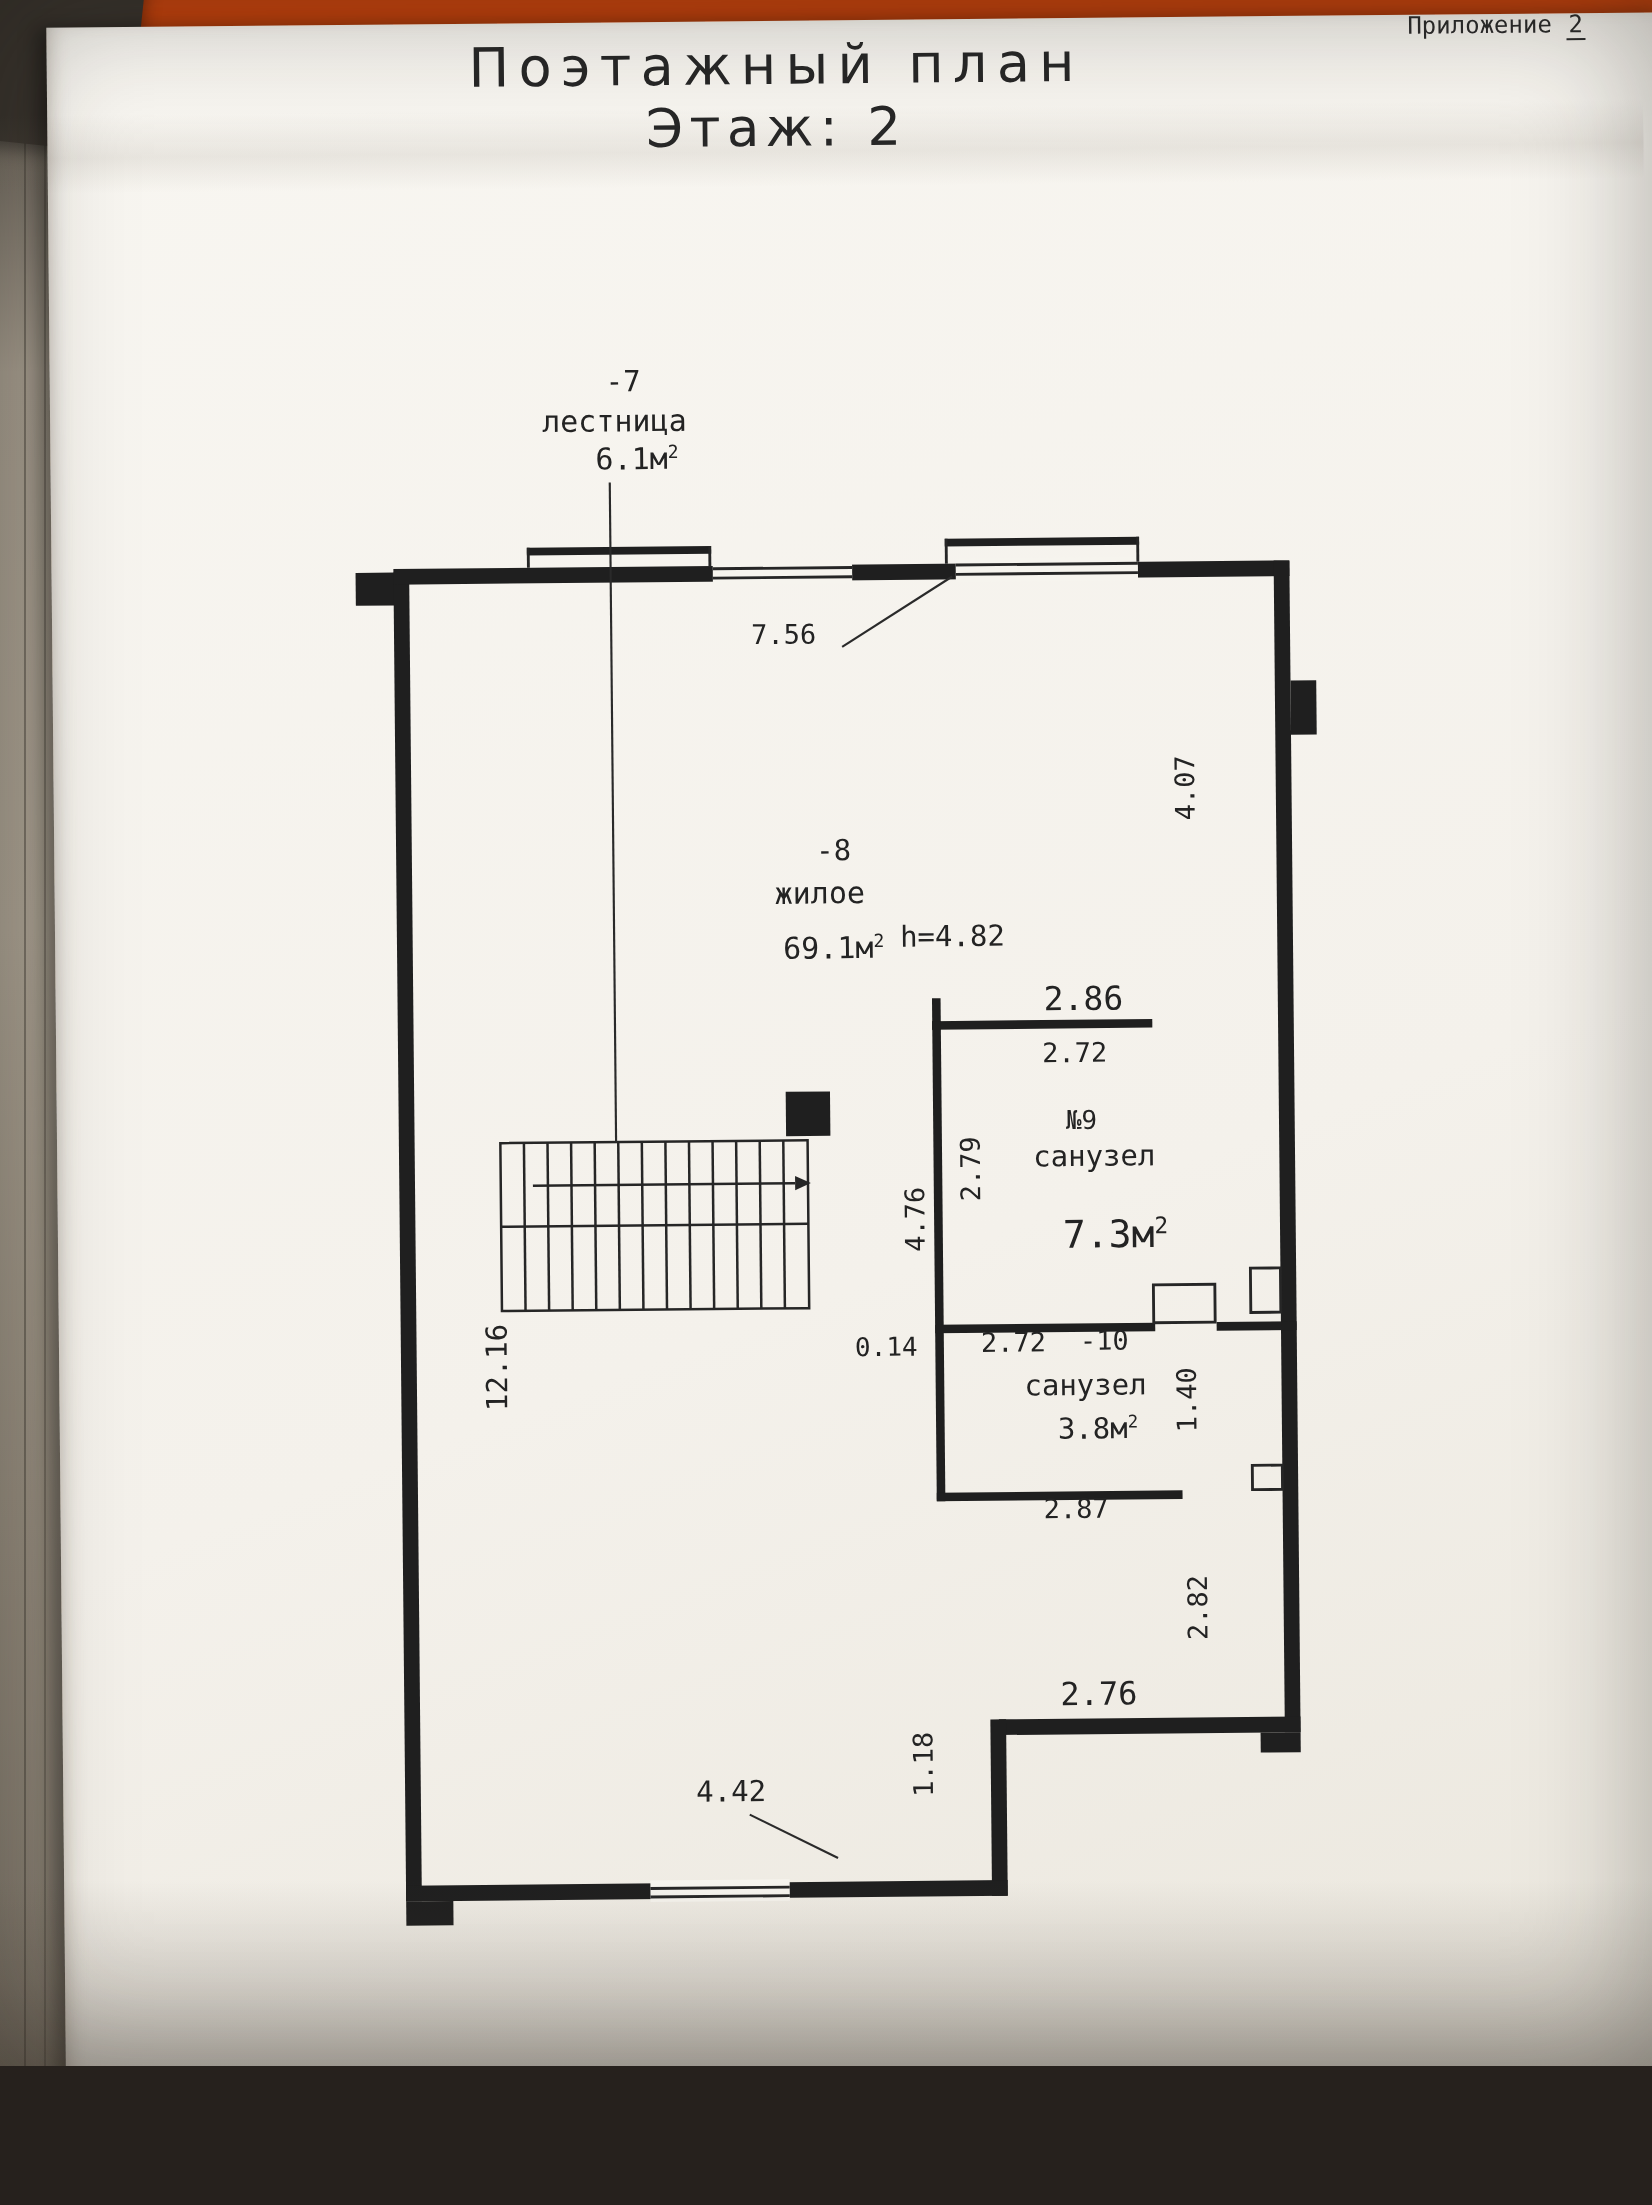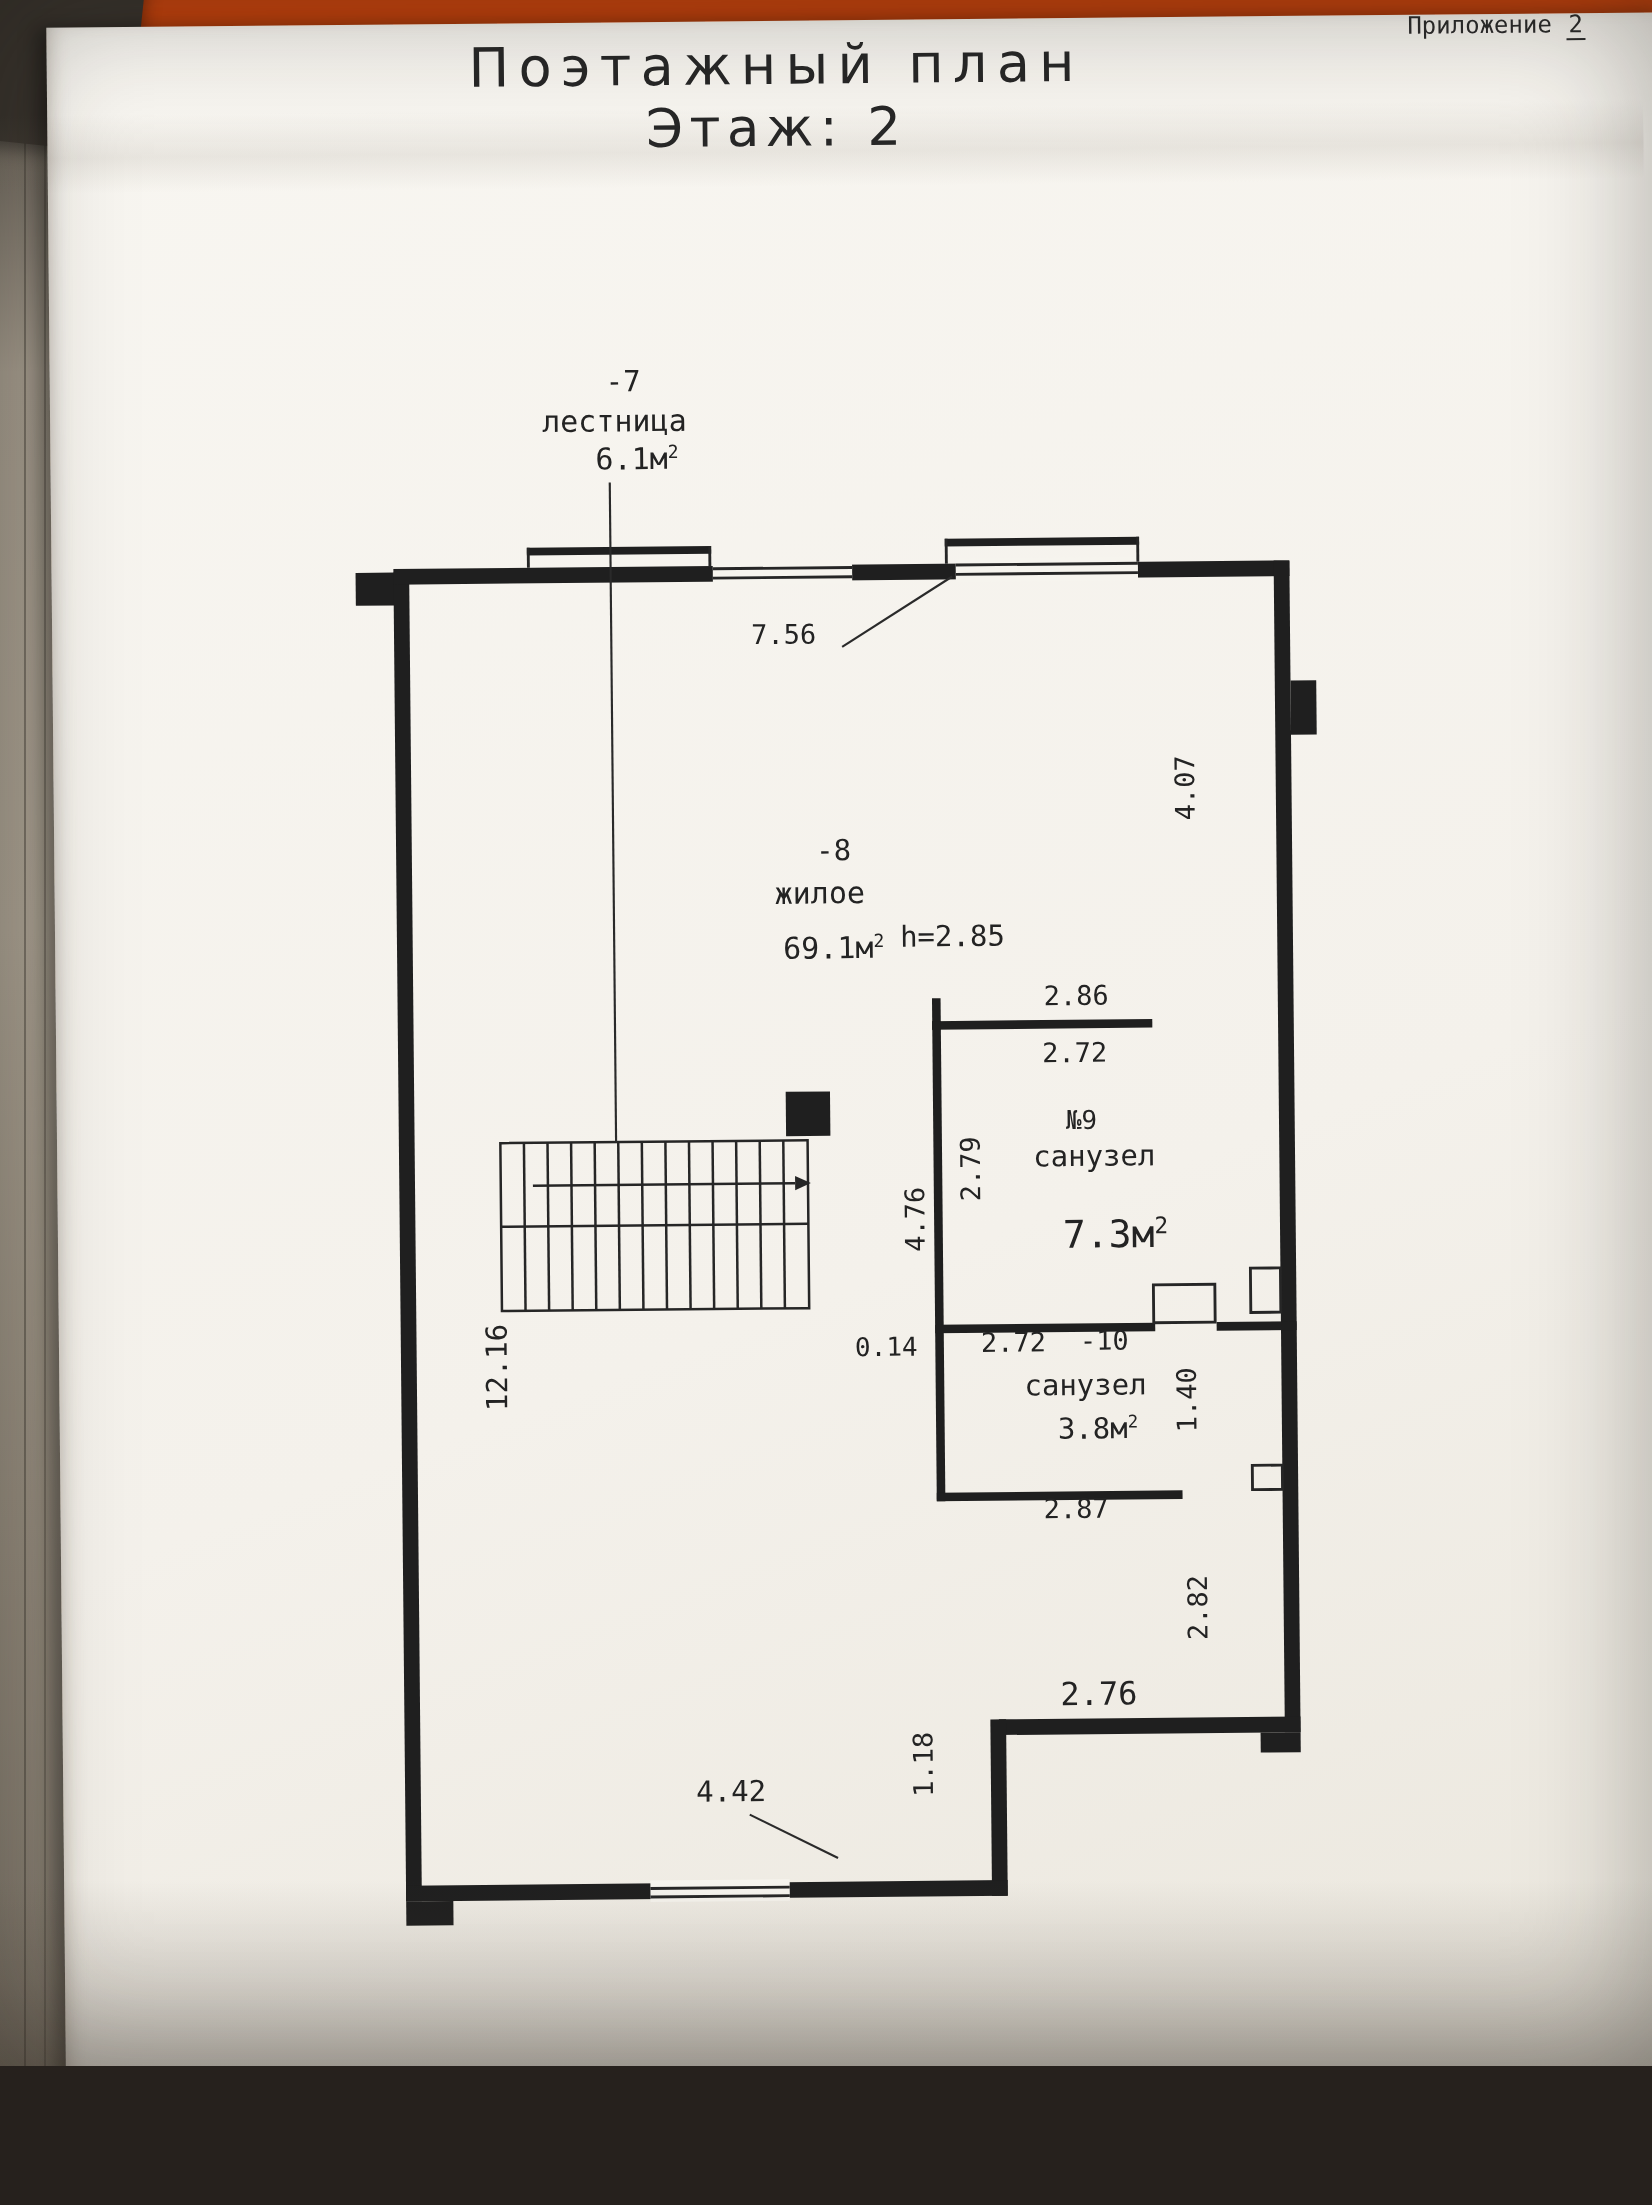--- a/index.html
+++ b/index.html
@@ -130,33 +130,33 @@
         </g>
       </svg>
 
       <div class="lbl" style="left:613px;top:364px;font-size:29px;">-7</div>
       <div class="lbl" style="left:549px;top:402px;font-size:30px;">лестница</div>
       <div class="lbl" style="left:602px;top:440px;font-size:30px;"><span>6.1м</span><sup>2</sup></div>
 
       <div class="lbl" style="left:819px;top:835px;font-size:29px;">-8</div>
       <div class="lbl" style="left:777px;top:876px;font-size:30px;">жилое</div>
       <div class="lbl" style="left:785px;top:919px;font-size:30px;margin-top:12px;"><span>69.1м</span><sup>2</sup></div>
-      <div class="lbl" style="left:902px;top:922px;font-size:29px;">h=2.85</div>
+      <div class="lbl" style="left:902px;top:922px;font-size:29px;">h=4.82</div>
 
       <div class="lbl" style="left:1066px;top:1108px;font-size:26px;">№9</div>
       <div class="lbl" style="left:1033px;top:1143px;font-size:29px;">санузел</div>
       <div class="lbl" style="left:1062px;top:1216px;font-size:38px;"><span>7.3м</span><sup>2</sup></div>
 
       <div class="lbl" style="left:1078px;top:1328px;font-size:27px;">-10</div>
       <div class="lbl" style="left:1022px;top:1372px;font-size:29px;">санузел</div>
       <div class="lbl" style="left:1055px;top:1415px;font-size:29px;"><span>3.8м</span><sup>2</sup></div>
 
       <div class="lbl" style="left:756px;top:619px;font-size:27px;">7.56</div>
       <div class="lbl vdim" style="left:1156px;top:776px;font-size:27px;">4.07</div>
-      <div class="lbl" style="left:1045px;top:983px;font-size:27px;">2.86</div>
+      <div class="lbl" style="left:1045px;top:983px;font-size:33px;">2.86</div>
       <div class="lbl" style="left:1043px;top:1040px;font-size:27px;">2.72</div>
       <div class="lbl vdim" style="left:882px;top:1205px;font-size:27px;">4.76</div>
       <div class="lbl vdim" style="left:938px;top:1155px;font-size:27px;">2.79</div>
       <div class="lbl" style="left:853px;top:1333px;font-size:26px;">0.14</div>
       <div class="lbl" style="left:979px;top:1329px;font-size:27px;">2.72</div>
       <div class="lbl vdim" style="left:1152px;top:1388px;font-size:27px;">1.40</div>
       <div class="lbl" style="left:1040px;top:1496px;font-size:27px;">2.87</div>
       <div class="lbl vdim" style="left:1161px;top:1596px;font-size:27px;">2.82</div>
       <div class="lbl" style="left:1055px;top:1679px;font-size:32px;">2.76</div>
       <div class="lbl vdim" style="left:885px;top:1750px;font-size:27px;">1.18</div>

